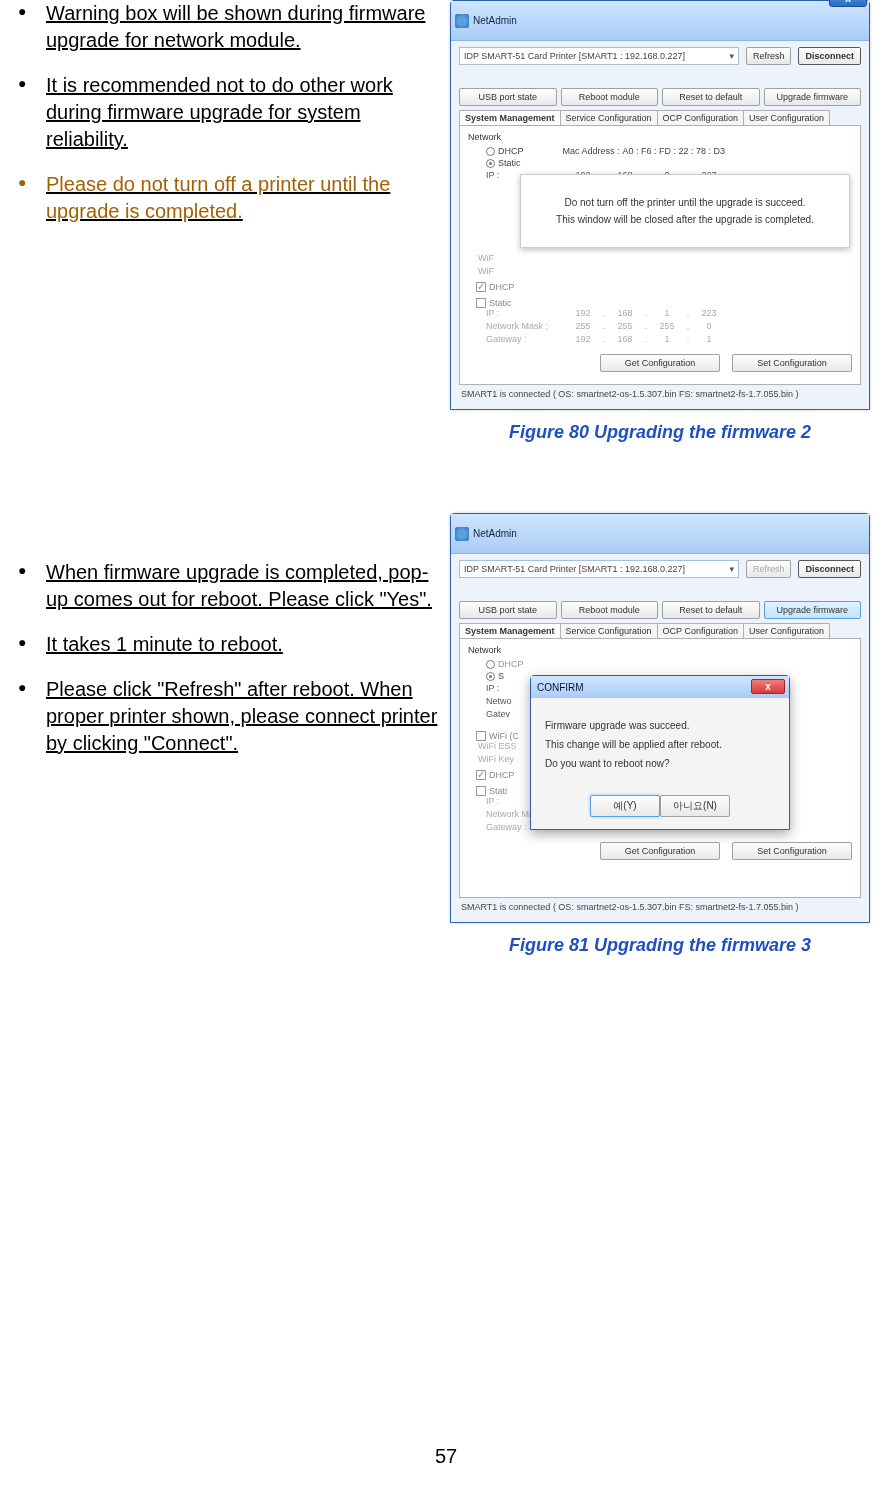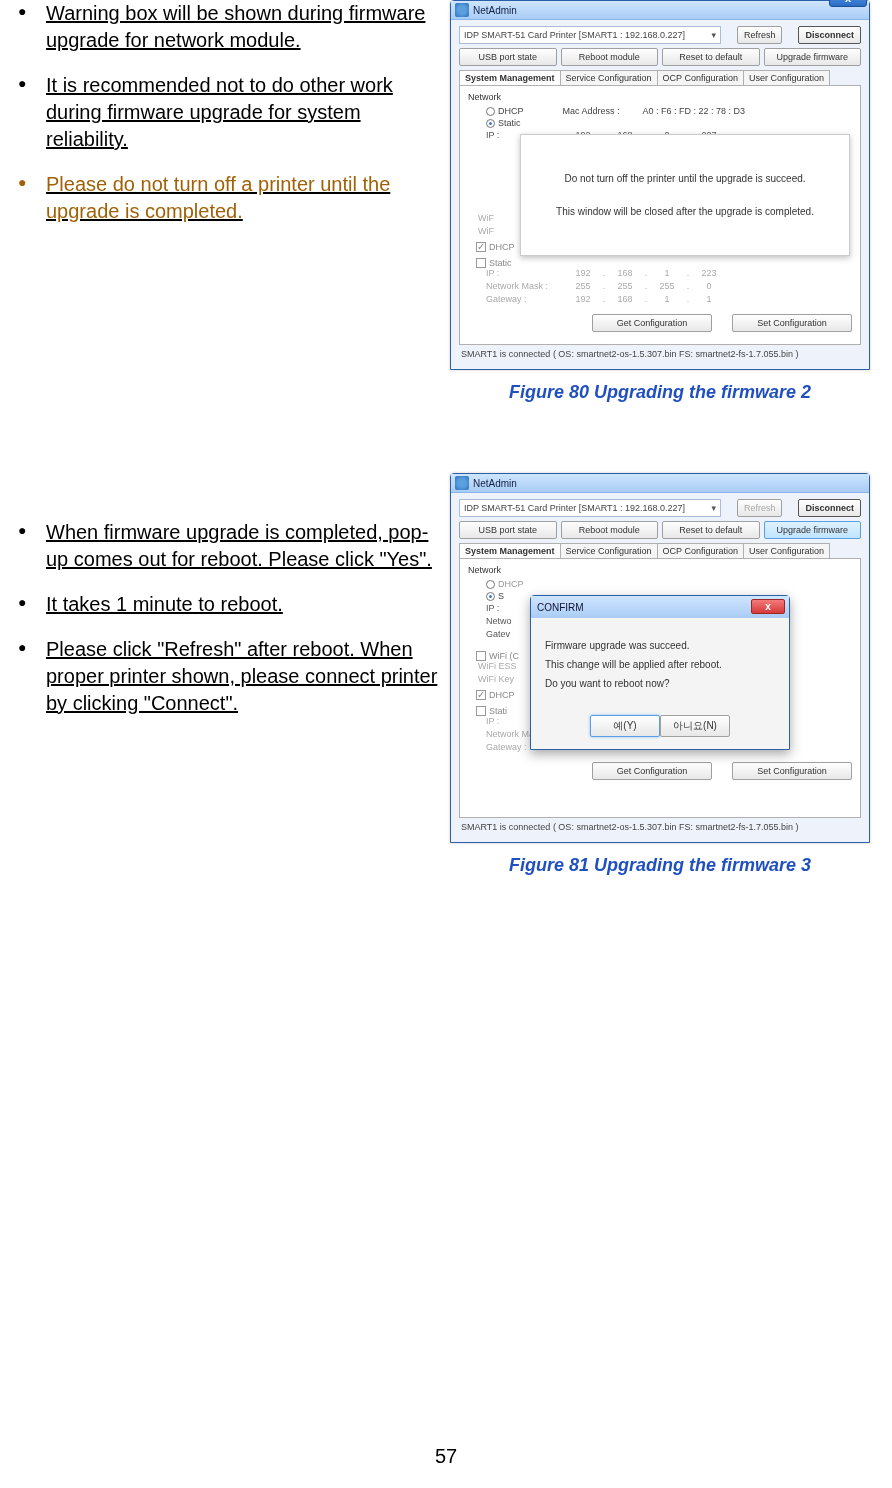--- a/index.html
+++ b/index.html
@@ -60,21 +60,21 @@
     width: 420px;
     border: 1px solid #2b5fa8;
     border-radius: 4px 4px 0 0;
     background: #eef3fb;
     font-size: 9px;
     color: #333;
     box-shadow: 0 0 3px rgba(0,0,0,.2);
     position: relative;
   }
   .titlebar {
-    height: 19px;
+    height: 40px;
     background: linear-gradient(#cfe5ff,#a9ccf5);
     border-bottom: 1px solid #8bb5e8;
     display: flex;
     align-items: center;
     padding: 0 4px;
     position: relative;
   }
   .titlebar .ticon {
     width: 14px; height: 14px;
     background: radial-gradient(circle,#5aa0e0 40%,#2d6fb8 100%);
@@ -87,21 +87,21 @@
     width: 38px; height: 18px;
     background: linear-gradient(#5aa0f0,#2b6dc4);
     color: #fff; font-weight: bold;
     text-align: center; line-height: 16px;
     border: 1px solid #1b4f94;
     border-radius: 0 0 3px 3px;
     font-size: 11px;
   }
   .winbody { padding: 6px 8px 8px 8px; background: #eef3fb; }
   .toprow {
-    display: flex; align-items: center; gap: 16px; margin-bottom: 4px;
+    display: flex; align-items: center; gap: 7px; margin-bottom: 23px;
   }
   .combo {
     flex: 1; height: 18px; border: 1px solid #a9bdd6;
     background: #fff; display: flex; align-items: center;
     padding: 0 4px; font-size: 9px; color:#444;
     position: relative;
   }
   .combo::after {
     content: "▾"; position: absolute; right: 4px; color:#555;
   }
@@ -135,32 +135,32 @@
   .rdot.on::after{content:"";position:absolute;inset:2px;background:#3b7dd8;border-radius:50%;}
   .kv { display:flex; align-items:center; margin-left:18px; margin-bottom:3px; font-size:9px; color:#555;}
   .kv.dim { color:#aaa; }
   .kv .lbl { width:80px; }
   .ip { display:flex; gap:0; }
   .ip span { width:34px; text-align:center; }
   .ip .dot { width:8px; text-align:center; }
   .check { display:flex;align-items:center;gap:3px;margin-left:8px;margin-top:6px;font-size:9px;color:#888;}
   .cbox{width:10px;height:10px;border:1px solid #999;background:#fff;position:relative;}
   .cbox.on::after{content:"✓";position:absolute;left:0;top:-2px;font-size:10px;color:#888;}
-  .panel-btns { display:flex; gap:20px; justify-content:flex-end; margin-top:10px; }
+  .panel-btns { display:flex; gap:12px; justify-content:flex-end; margin-top:10px; }
   .panel-btns .btn { width:120px; }
   .status { font-size:9px; color:#444; padding:4px 2px 2px 2px; background:#eef3fb; }
   
   .overlay-msg {
     position:absolute; left:60px; right:10px; top:48px;
     background:#fff; border:1px solid #ccc;
     box-shadow:0 2px 6px rgba(0,0,0,.25);
     padding:16px 10px; text-align:center; font-size:10px; color:#333;
     z-index:5;
   }
-  .overlay-msg div { margin:22px 0; }
+  .overlay-msg div { margin:6px 0; }
   
   .confirm {
     position:absolute; left:70px; top:36px; width:260px;
     border:1px solid #2b5fa8; border-radius:4px 4px 0 0;
     background:#f4f4f4; box-shadow:0 4px 12px rgba(0,0,0,.35);
     z-index:6; font-size:10px;
   }
   .confirm .ctitle {
     height:22px; background:linear-gradient(#cfe5ff,#a9ccf5);
     display:flex;align-items:center;padding:0 6px;font-size:10px;color:#113;
@@ -221,21 +221,21 @@
             <div class="tab">Service Configuration</div>
             <div class="tab">OCP Configuration</div>
             <div class="tab">User Configuration</div>
           </div>
           <div class="panel">
             <div class="grouplabel">Network</div>
             <div class="radio">
                 <span class="rdot"></span>
                 <span>DHCP</span>
               <span style="margin-left:36px;" class="lbl">Mac Address :</span>
-              <span style="margin-left:20px;" class="val">A0 : F6 : FD : 22 : 78 : D3</span>
+              <span style="" class="val">A0 : F6 : FD : 22 : 78 : D3</span>
             </div>
             <div class="radio">
                 <span class="rdot on"></span>
                 <span>Static</span>
               </div>
             <div class="kv">
                 <span class="lbl">IP :</span>
               <span class="ip">
                 <span>192</span>
                   <span class="dot">.</span>

